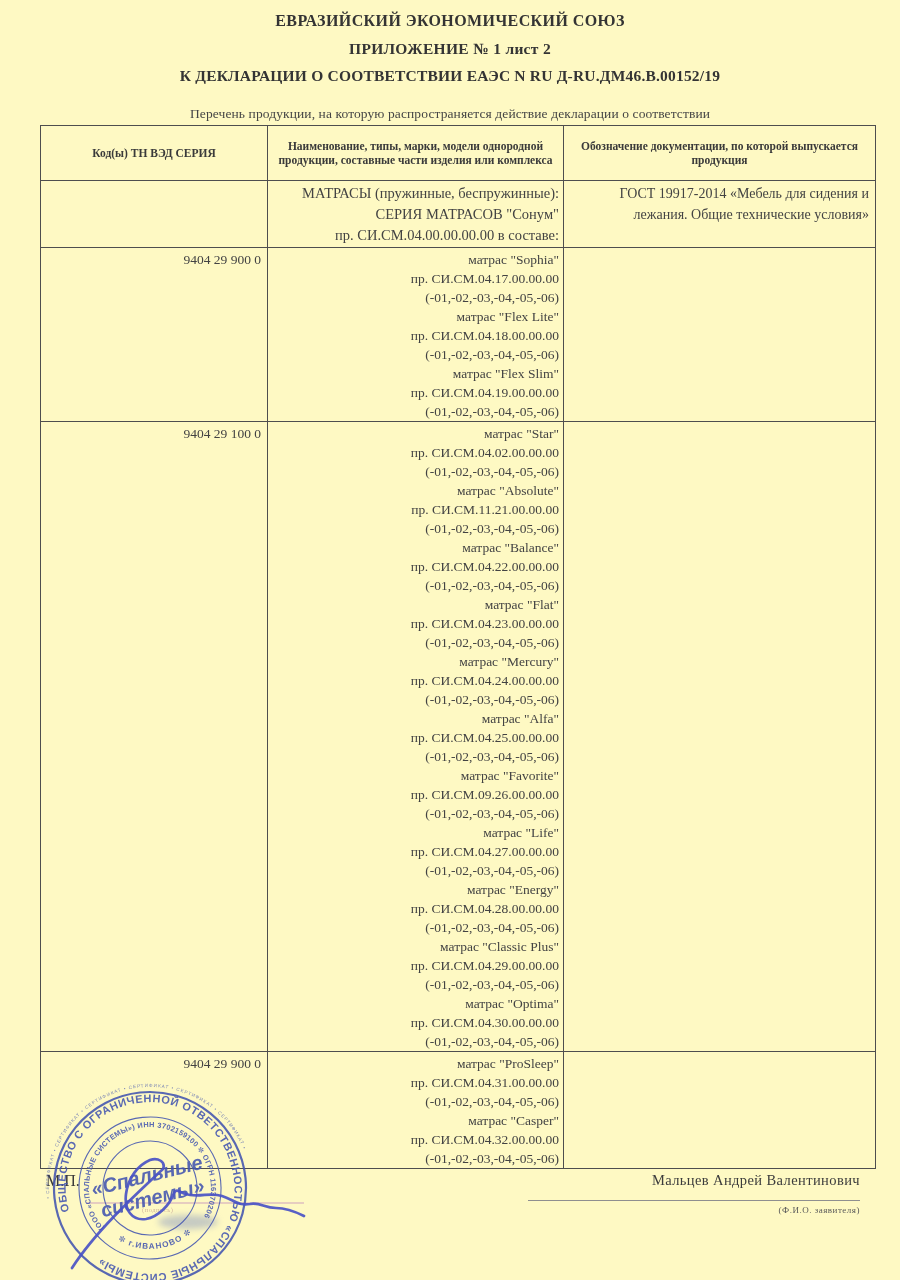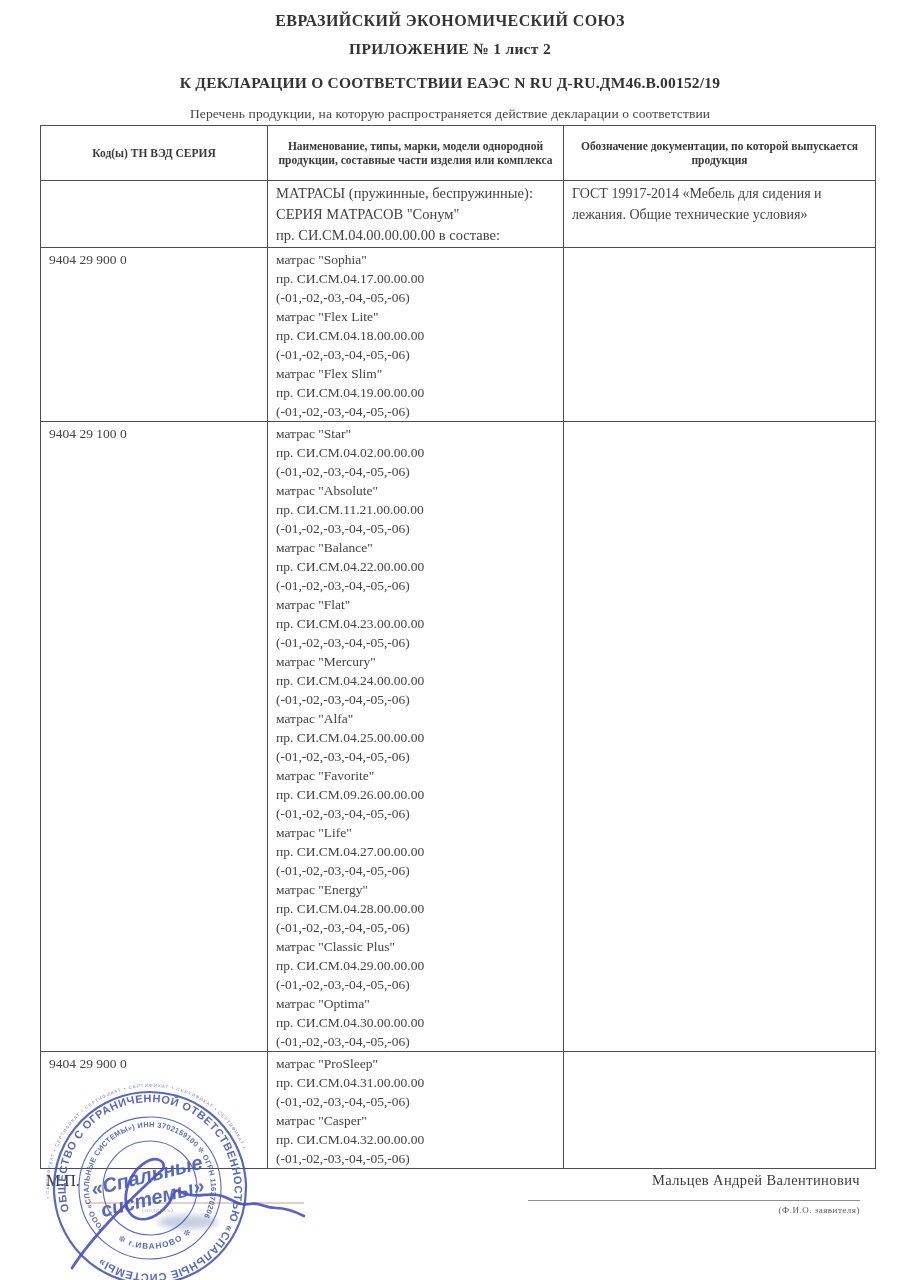--- a/index.html
+++ b/index.html
@@ -1,37 +1,37 @@
 <!DOCTYPE html>
 <html><head>
 <meta charset="utf-8">
 <style>
   html,body{margin:0;padding:0;background:#e8e8e8;}
   .page{
     position:relative; width:900px; height:1280px; margin:0 auto;
-    background:#ffffff; overflow:hidden;
+    background:#fef9c3; overflow:hidden;
     font-family:"Liberation Serif","DejaVu Serif",serif;
     color:#3d3d3d;
   }
   
   .doc-header{position:absolute; top:8px; left:0; width:100%; text-align:center;}
   .doc-header .t1{font-size:16px; font-weight:bold; letter-spacing:.4px; color:#343434; margin:4px 0 0;}
-  .doc-header .t2{font-size:15.5px; font-weight:bold; letter-spacing:.3px; color:#343434; margin:10px 0 16px;}
+  .doc-header .t2{font-size:15.5px; font-weight:bold; letter-spacing:.3px; color:#343434; margin:10px 0 9px;}
   .doc-header .t3{font-size:15.5px; font-weight:bold; letter-spacing:.2px; color:#343434; margin:9px 0 0;}
   .subtitle{position:absolute; top:106px; left:0; width:100%; text-align:center;
     font-size:13.5px; color:#454545; letter-spacing:.1px;}
   
   table.products{
     position:absolute; left:40px; top:125px; width:835px;
     border-collapse:collapse; table-layout:fixed;
     font-size:13.5px; color:#434343;
   }
   table.products col.w1{width:227px;} table.products col.w2{width:296px;} table.products col.w3{width:312px;}
   table.products th, table.products td{
-    border:1px solid #4e4e4e; vertical-align:top; overflow:hidden;
+    border:1px solid #4e4e4e; vertical-align:top; overflow:hidden;text-align:right;
   }
   table.products th{
     height:50px; vertical-align:middle; text-align:center;
     font-size:11.5px; line-height:14.5px; font-weight:bold; color:#3a3a3a;
     padding:2px 10px;
   }
   td.c-code{padding:2px 6px 0 8px; line-height:19px;}
   td.c-name{padding:2px 4px 0 8px; line-height:19px;}
   td.c-doc {padding:2px 6px 0 8px; line-height:21px;}
   tr.r0 td{height:64px;}  tr.r0 td.c-name{font-size:14.5px; line-height:21px;}

